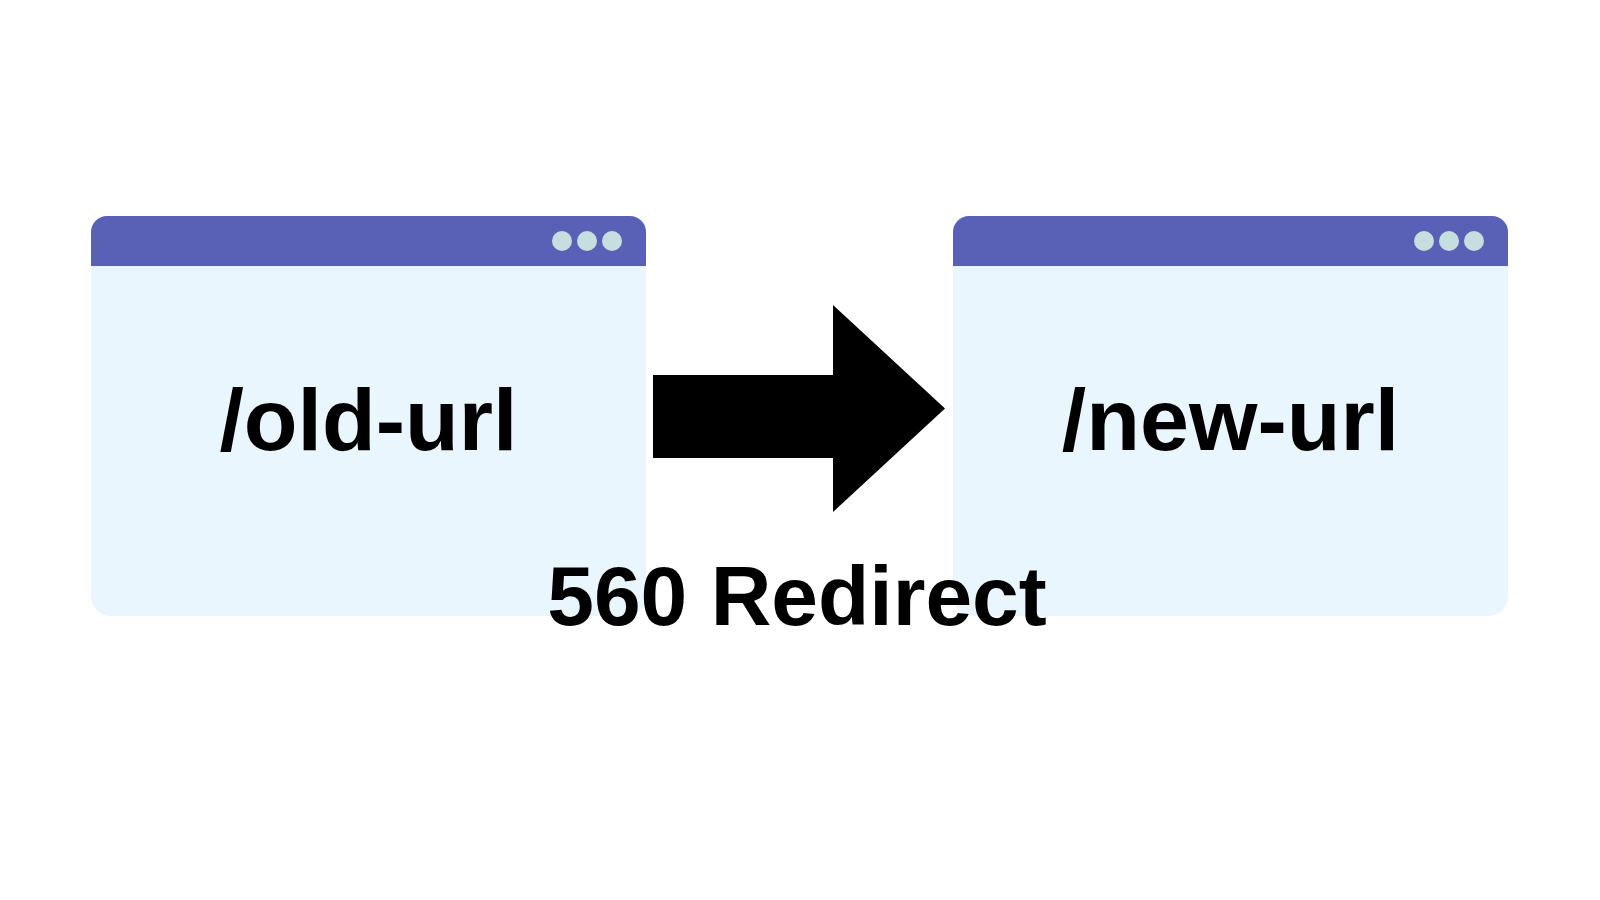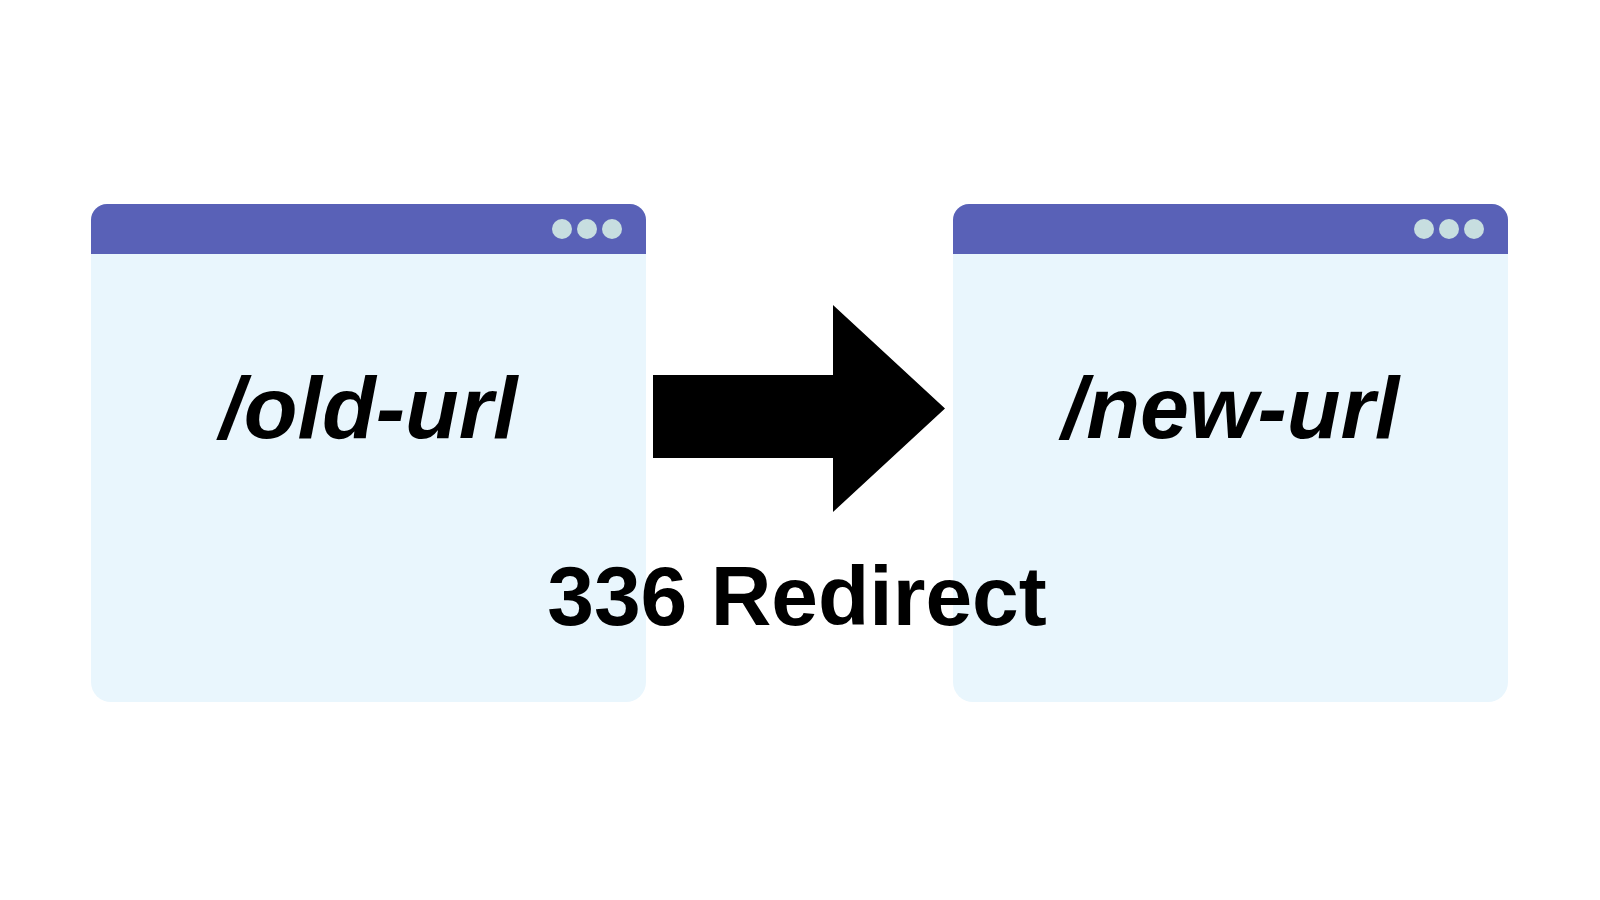--- a/index.html
+++ b/index.html
@@ -13,26 +13,25 @@
   *{margin:0;padding:0;box-sizing:border-box;}
   html,body{width:1600px;height:900px;overflow:hidden;}
   body{
     position:relative;
     background:var(--background);
     font-family:"Liberation Sans", sans-serif;
     color:var(--text);
   }
   .window{
     position:absolute;
-    top:204px;
+    top:216px;
     width:555px;
-    height:498px;
+    height:400px;
     background:var(--window-body);
     border-radius:16px 16px 20px 20px;
-    font-style:italic;
   }
   .window.left{left:91px;}
   .window.right{left:953px;padding-left:8px;}
   .titlebar{
     position:absolute;
     top:0;left:0;right:0;
     height:50px;
     background:var(--titlebar);
     border-radius:16px 16px 0 0;
     display:flex;
@@ -97,13 +96,13 @@
 
 <div class="window right">
   <div class="titlebar">
     <span class="dot"></span>
     <span class="dot"></span>
     <span class="dot"></span>
   </div>
   <div class="window-label">/new-url</div>
 </div>
 
-<div class="caption">336 Redirect</div>
+<div class="caption">560 Redirect</div>
 
 </body></html>

